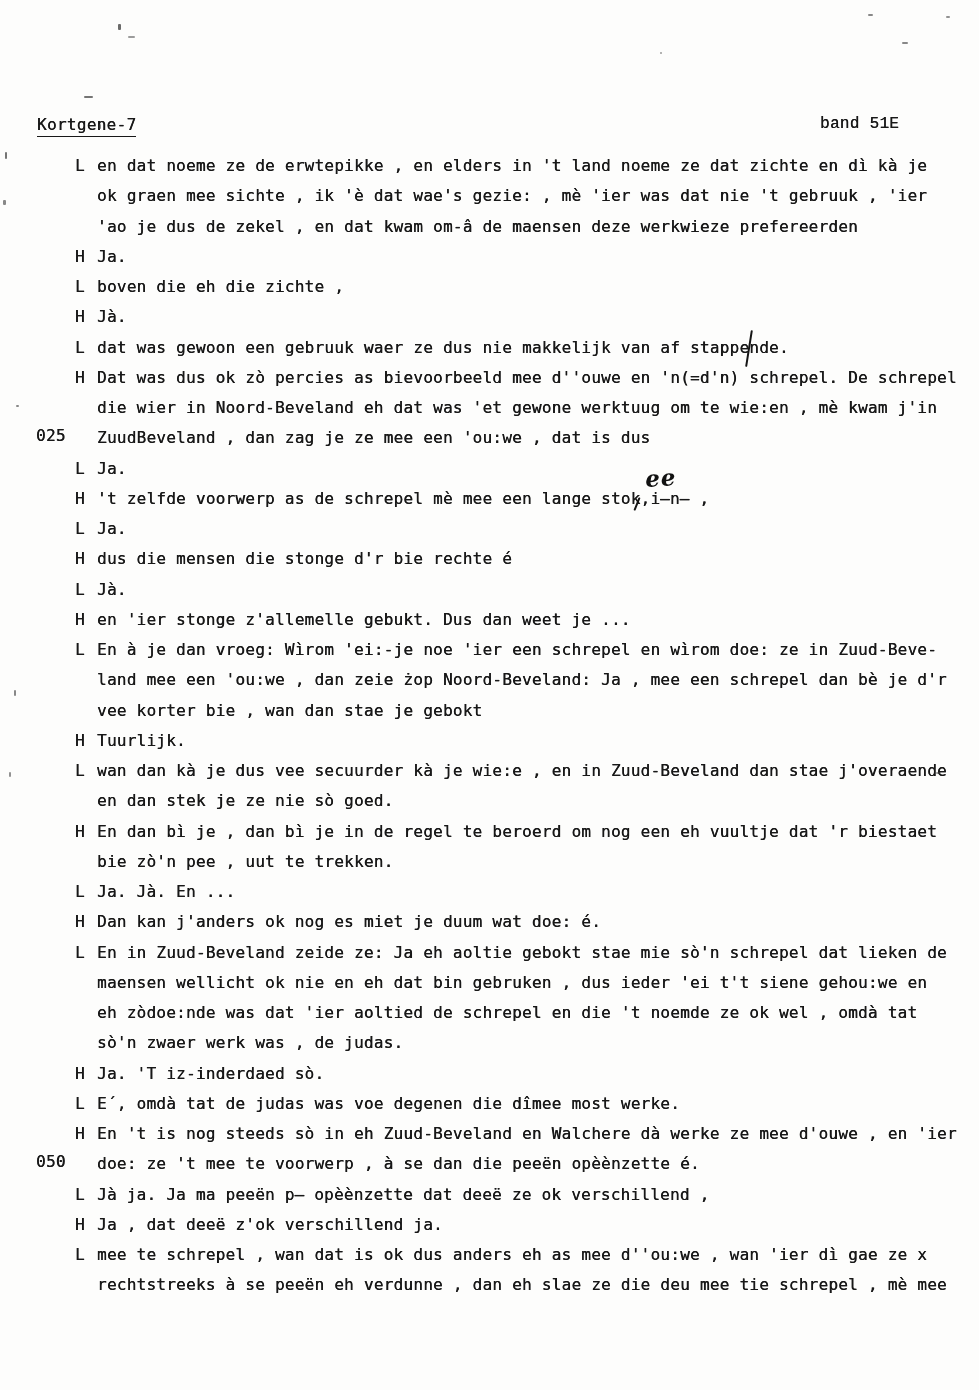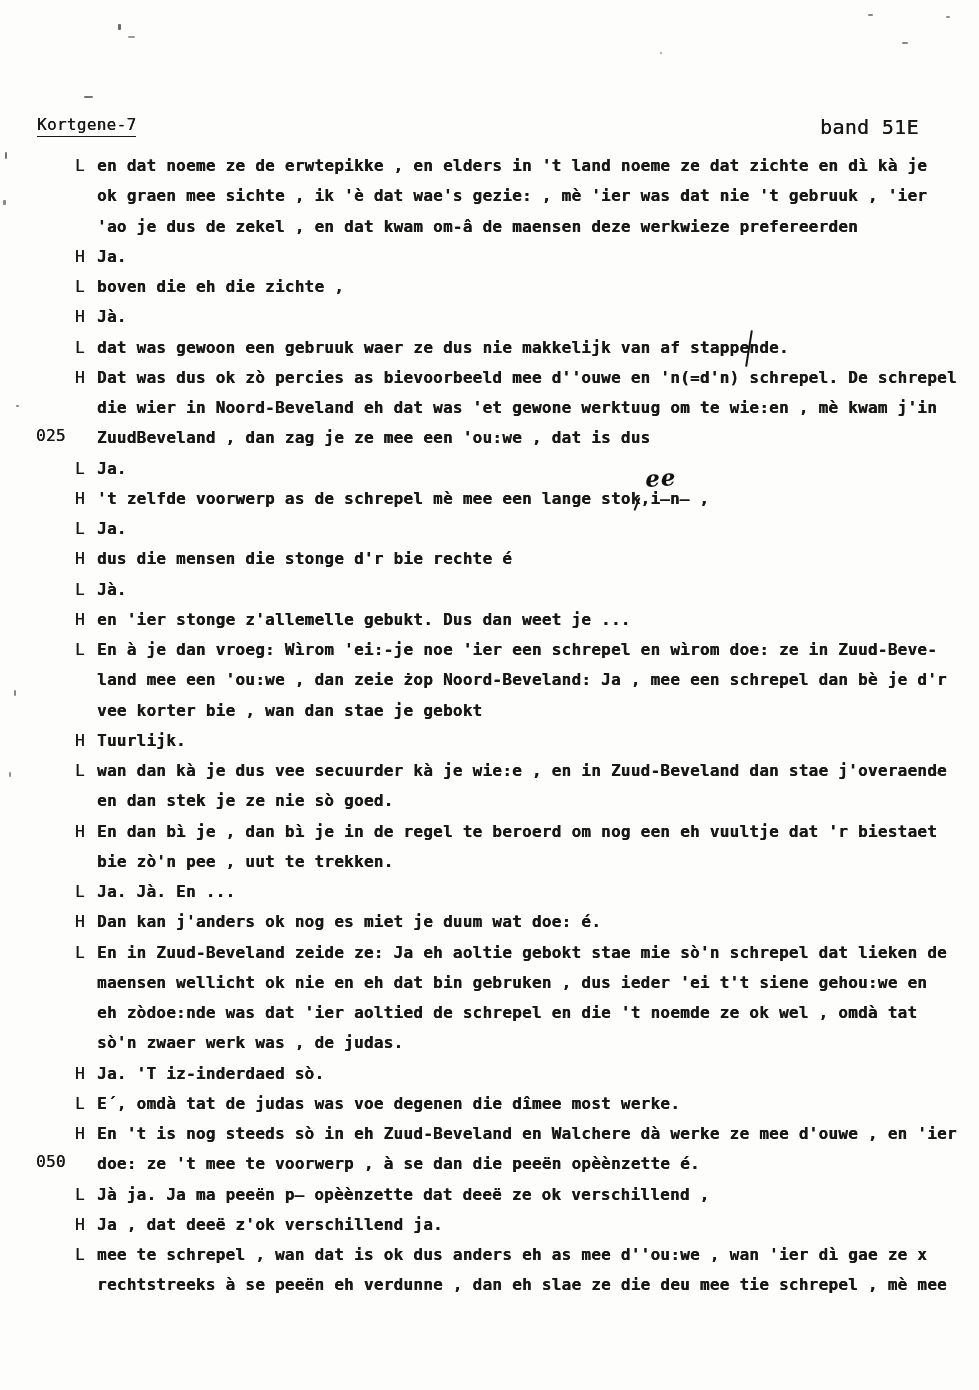--- a/index.html
+++ b/index.html
@@ -15,33 +15,34 @@
   }
   
   .header-title{
     position:absolute;left:37px;top:115px;
     font-size:16px;letter-spacing:0.3px;
     border-bottom:1.6px solid #181818;padding-bottom:2px;
     text-shadow:0.3px 0 0 currentColor;
   }
   .header-band{
     position:absolute;left:820px;top:115px;
-    font-size:20px;letter-spacing:0.3px;
+    font-size:16px;letter-spacing:0.3px;
     text-shadow:0.3px 0 0 currentColor;
+    font-family:Liberation Mono, monospace;
   }
   
   .transcript{position:absolute;left:0;top:151px;width:979px;}
   .line{
     display:flex;align-items:flex-start;
     height:30.25px;line-height:30.25px;
     padding-left:36px;font-size:16px;
   }
   .num{width:39px;flex:0 0 39px;letter-spacing:0.3px;text-shadow:0.3px 0 0 currentColor;margin-top:28px;}
   .speaker{width:22px;flex:0 0 22px;letter-spacing:0.3px;text-shadow:0.3px 0 0 currentColor;}
-  .text{flex:1;white-space:pre;letter-spacing:0.25px;text-shadow:0.3px 0 0 currentColor;font-weight:bold;}
+  .text{flex:1;white-space:pre;letter-spacing:0.25px;text-shadow:0.3px 0 0 currentColor;}
   
   .hand-ee{
     position:absolute;left:645px;top:464px;
     font-family:"DejaVu Serif","Liberation Serif",serif;
     font-style:italic;font-size:23px;font-weight:bold;
     letter-spacing:1px;color:#111;transform:rotate(-4deg);
   }
   .pen-slash{
     position:absolute;left:748px;top:330px;
     width:2px;height:37px;background:#151515;

